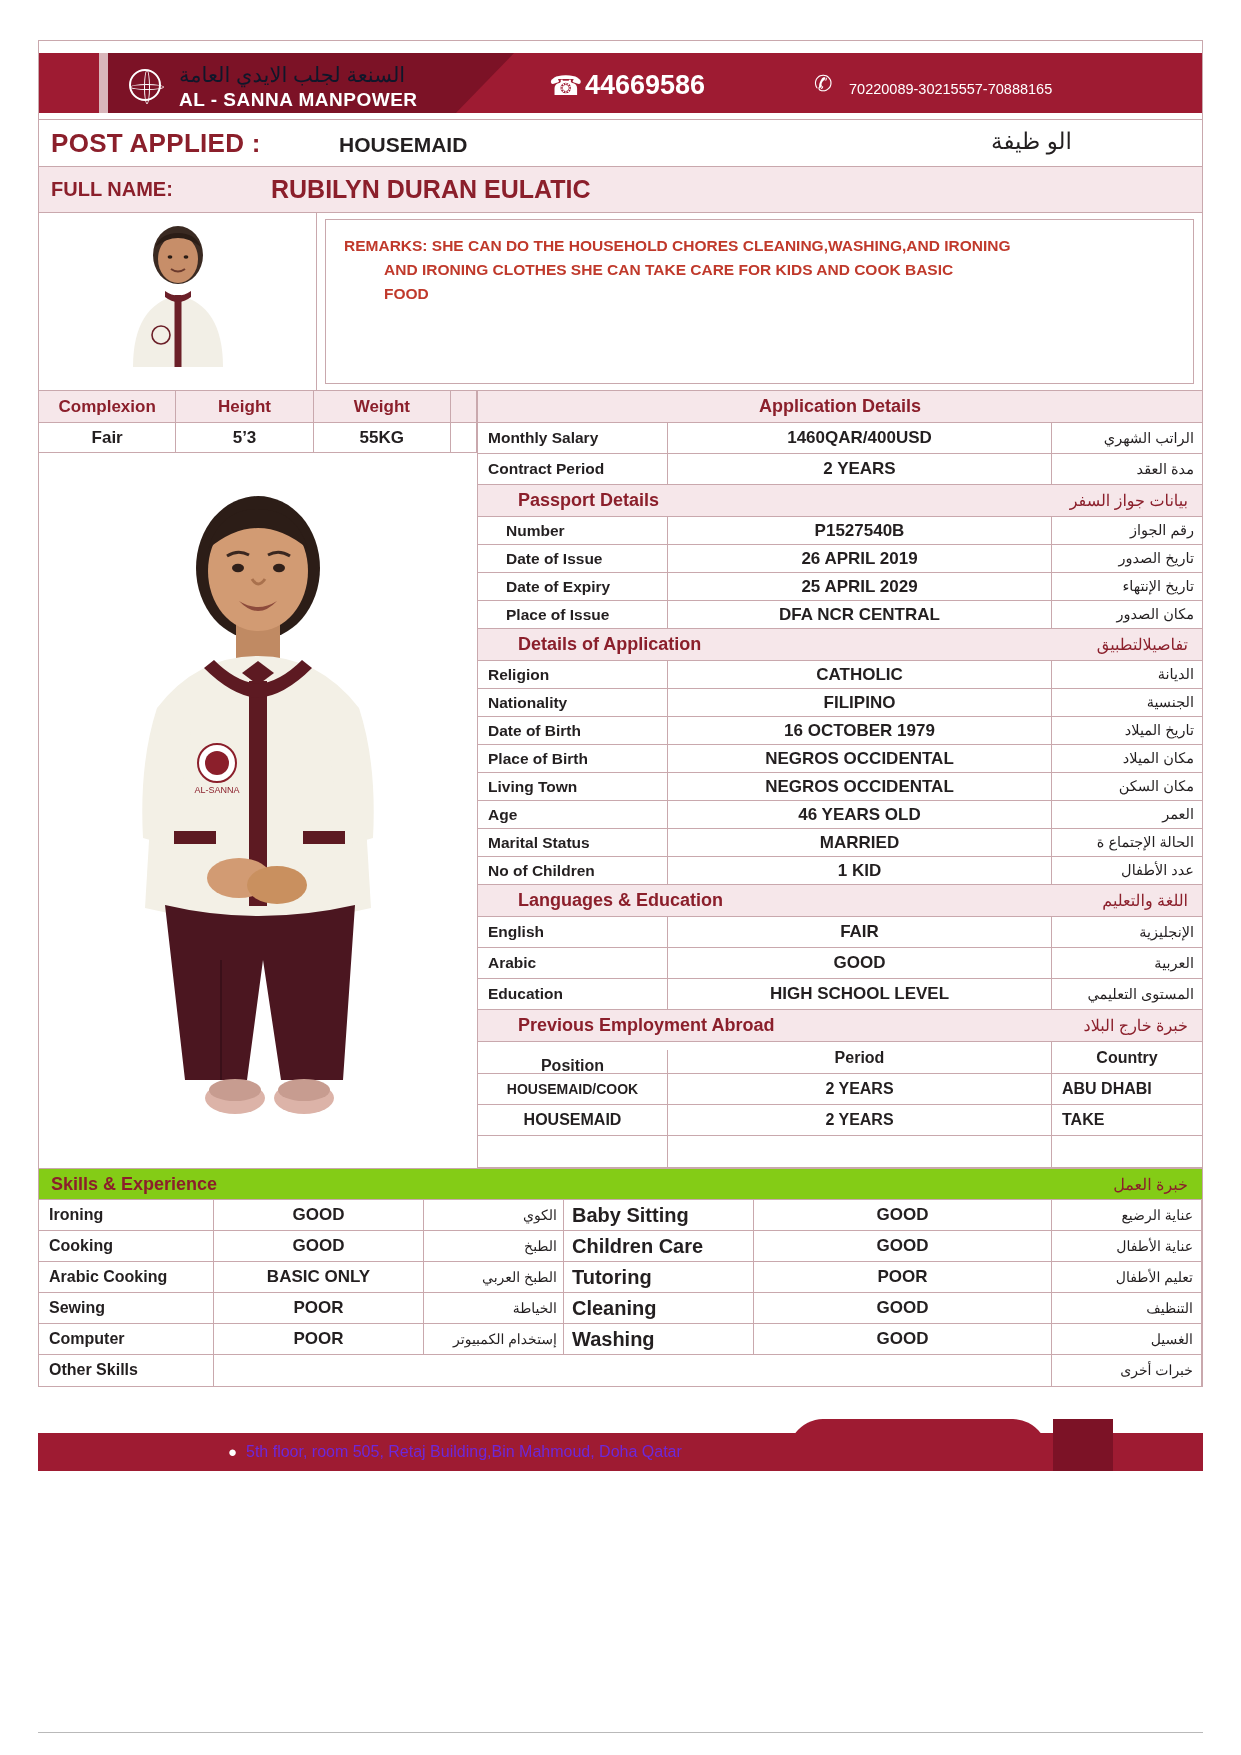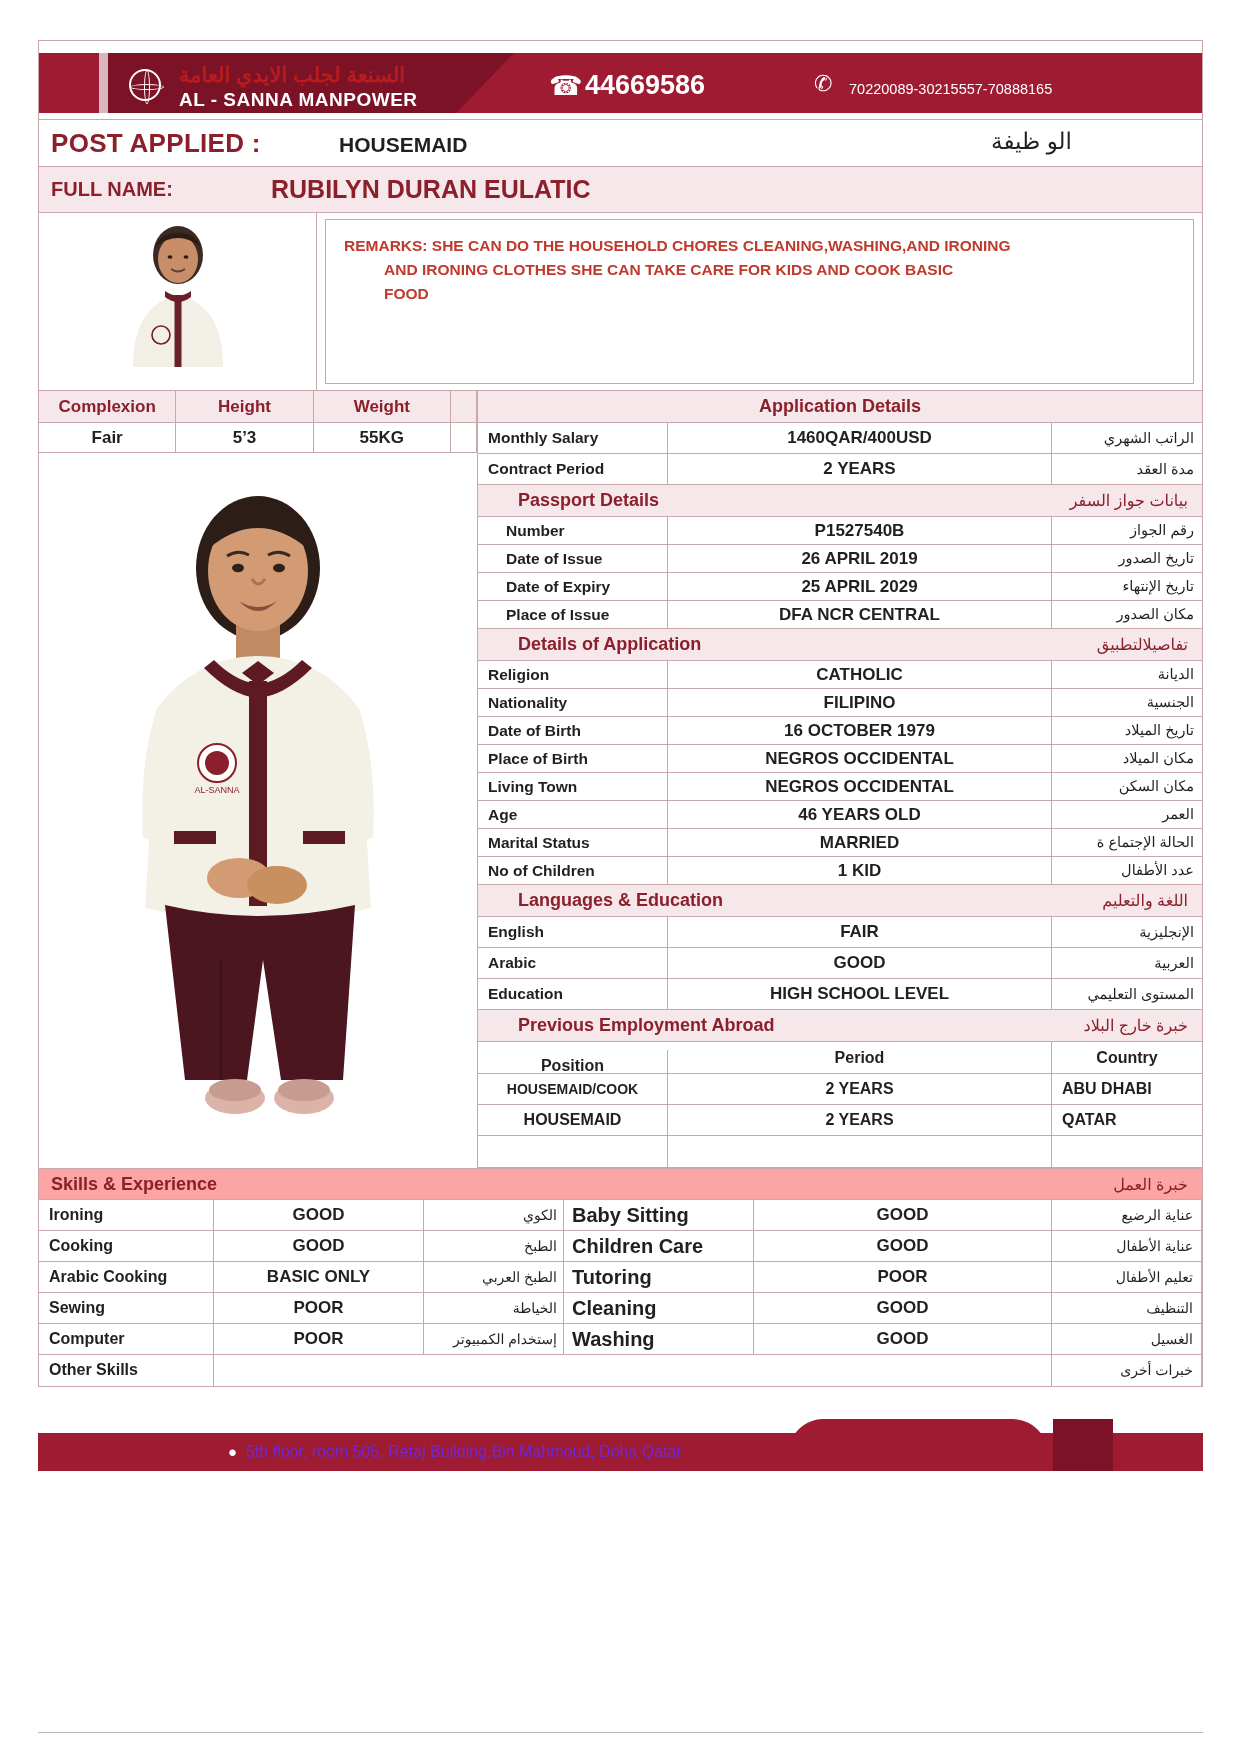--- a/index.html
+++ b/index.html
@@ -51,21 +51,21 @@
   .globe:before{
     content:""; position:absolute; left:13px; top:-1px;
     width:4px; height:32px; border-radius:50%; border:1px solid #fff;
   }
   .globe:after{
     content:""; position:absolute; left:-1px; top:13px;
     width:32px; height:4px; border-radius:50%; border:1px solid #fff;
   }
   .brand-ar {
     position:absolute; left:140px; top:22px;
-    color:#b91c1c; font-size:21px; font-weight:bold;
+    color:#0f172a; font-size:21px; font-weight:normal;
     direction:rtl;
   }
   .brand-en {
     position:absolute; left:140px; top:48px;
     color:#ffffff; font-size:19px; font-weight:bold; letter-spacing:.5px;
   }
   .phone-ico {
     position:absolute; left:510px; top:32px;
     color:#ffffff; font-size:27px; line-height:1;
   }
@@ -200,21 +200,21 @@
   .emp-row { display:flex; height:31px; border-bottom:1px solid #c9a8ad; }
   .emp-row div { border-right:1px solid #c9a8ad; line-height:30px; }
   .emp-row .c1{ width:190px; text-align:center; font-size:14px; font-weight:bold; }
   .emp-row .c2{ flex:1; text-align:center; font-size:16px; font-weight:bold; }
   .emp-row .c3{ width:150px; padding-left:10px; font-size:16px; font-weight:bold; border-right:none;}
   .emp-row.big .c1 { font-size:16px; }
   .emp-row.empty { height:32px; }
 
   
   .skills-head {
-    height:32px; background:#fca5a5; border-top:1px solid #c9a8ad;
+    height:32px; background:#84cc16; border-top:1px solid #c9a8ad;
     border-bottom:1px solid #c9a8ad; position:relative;
   }
   .skills-head .en { position:absolute; left:12px; top:5px; font-size:18px; font-weight:bold; color:#8b1f2b;}
   .skills-head .ar { position:absolute; right:14px; top:6px; font-size:16px; color:#8b1f2b; direction:rtl;}
 
   .srow { display:flex; height:31px; border-bottom:1px solid #c9a8ad; }
   .srow > div { border-right:1px solid #c9a8ad; }
   .s-l1 { width:175px; padding-left:10px; font-size:16px; font-weight:bold; line-height:30px; color:#231f20;}
   .s-v1 { width:210px; text-align:center; font-size:17px; font-weight:bold; line-height:30px;}
   .s-a1 { width:140px; text-align:right; padding-right:6px; font-size:14px; direction:rtl; line-height:30px;}
@@ -476,21 +476,21 @@
           <div class="c3">Country</div>
         </div>
         <div class="emp-row">
           <div class="c1">HOUSEMAID/COOK</div>
           <div class="c2">2 YEARS</div>
           <div class="c3">ABU DHABI</div>
         </div>
         <div class="emp-row big">
           <div class="c1">HOUSEMAID</div>
           <div class="c2">2 YEARS</div>
-          <div class="c3">QATAR</div>
+          <div class="c3">TAKE</div>
         </div>
         <div class="emp-row empty">
           <div class="c1"></div>
           <div class="c2"></div>
           <div class="c3"></div>
         </div>
       </div>
     </div>
 
     <div class="skills-head">

